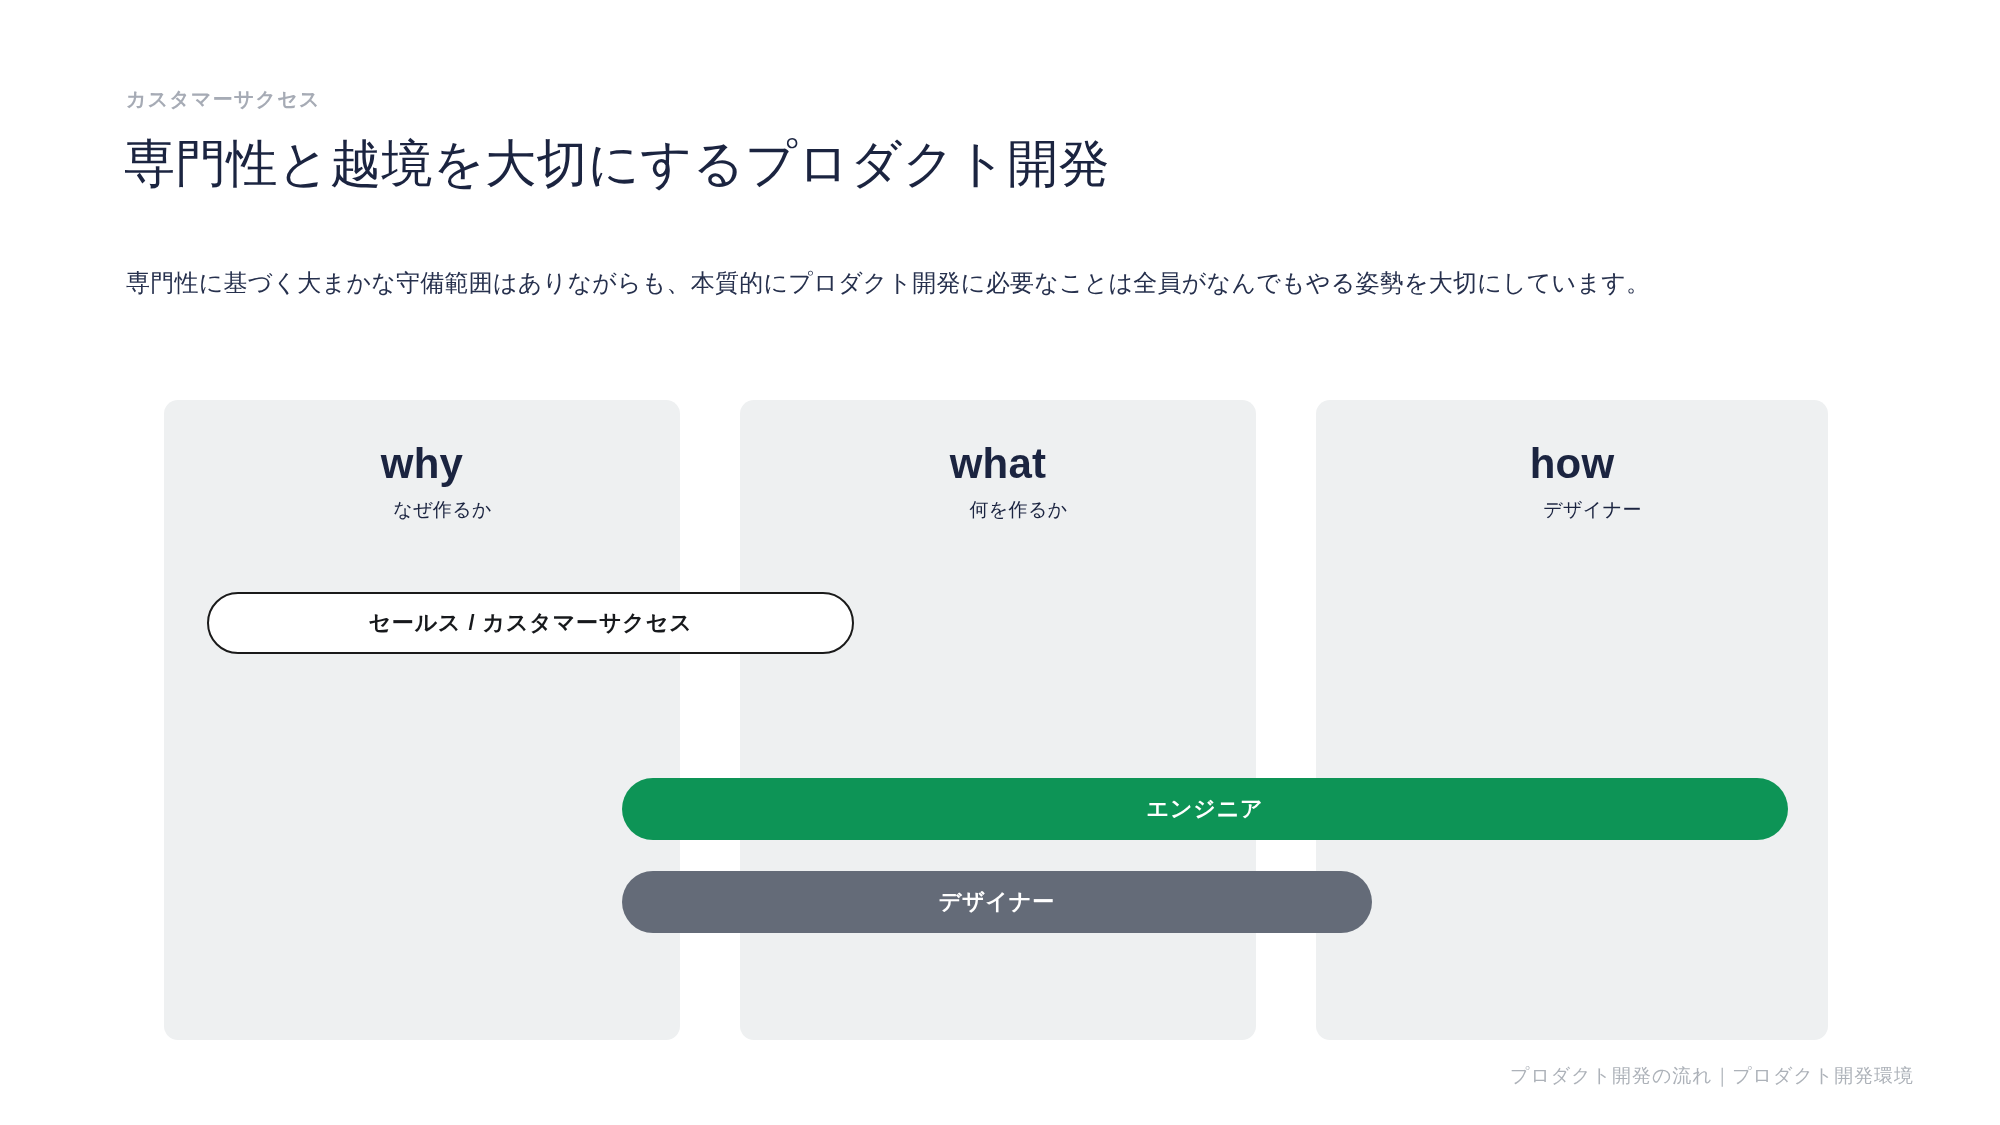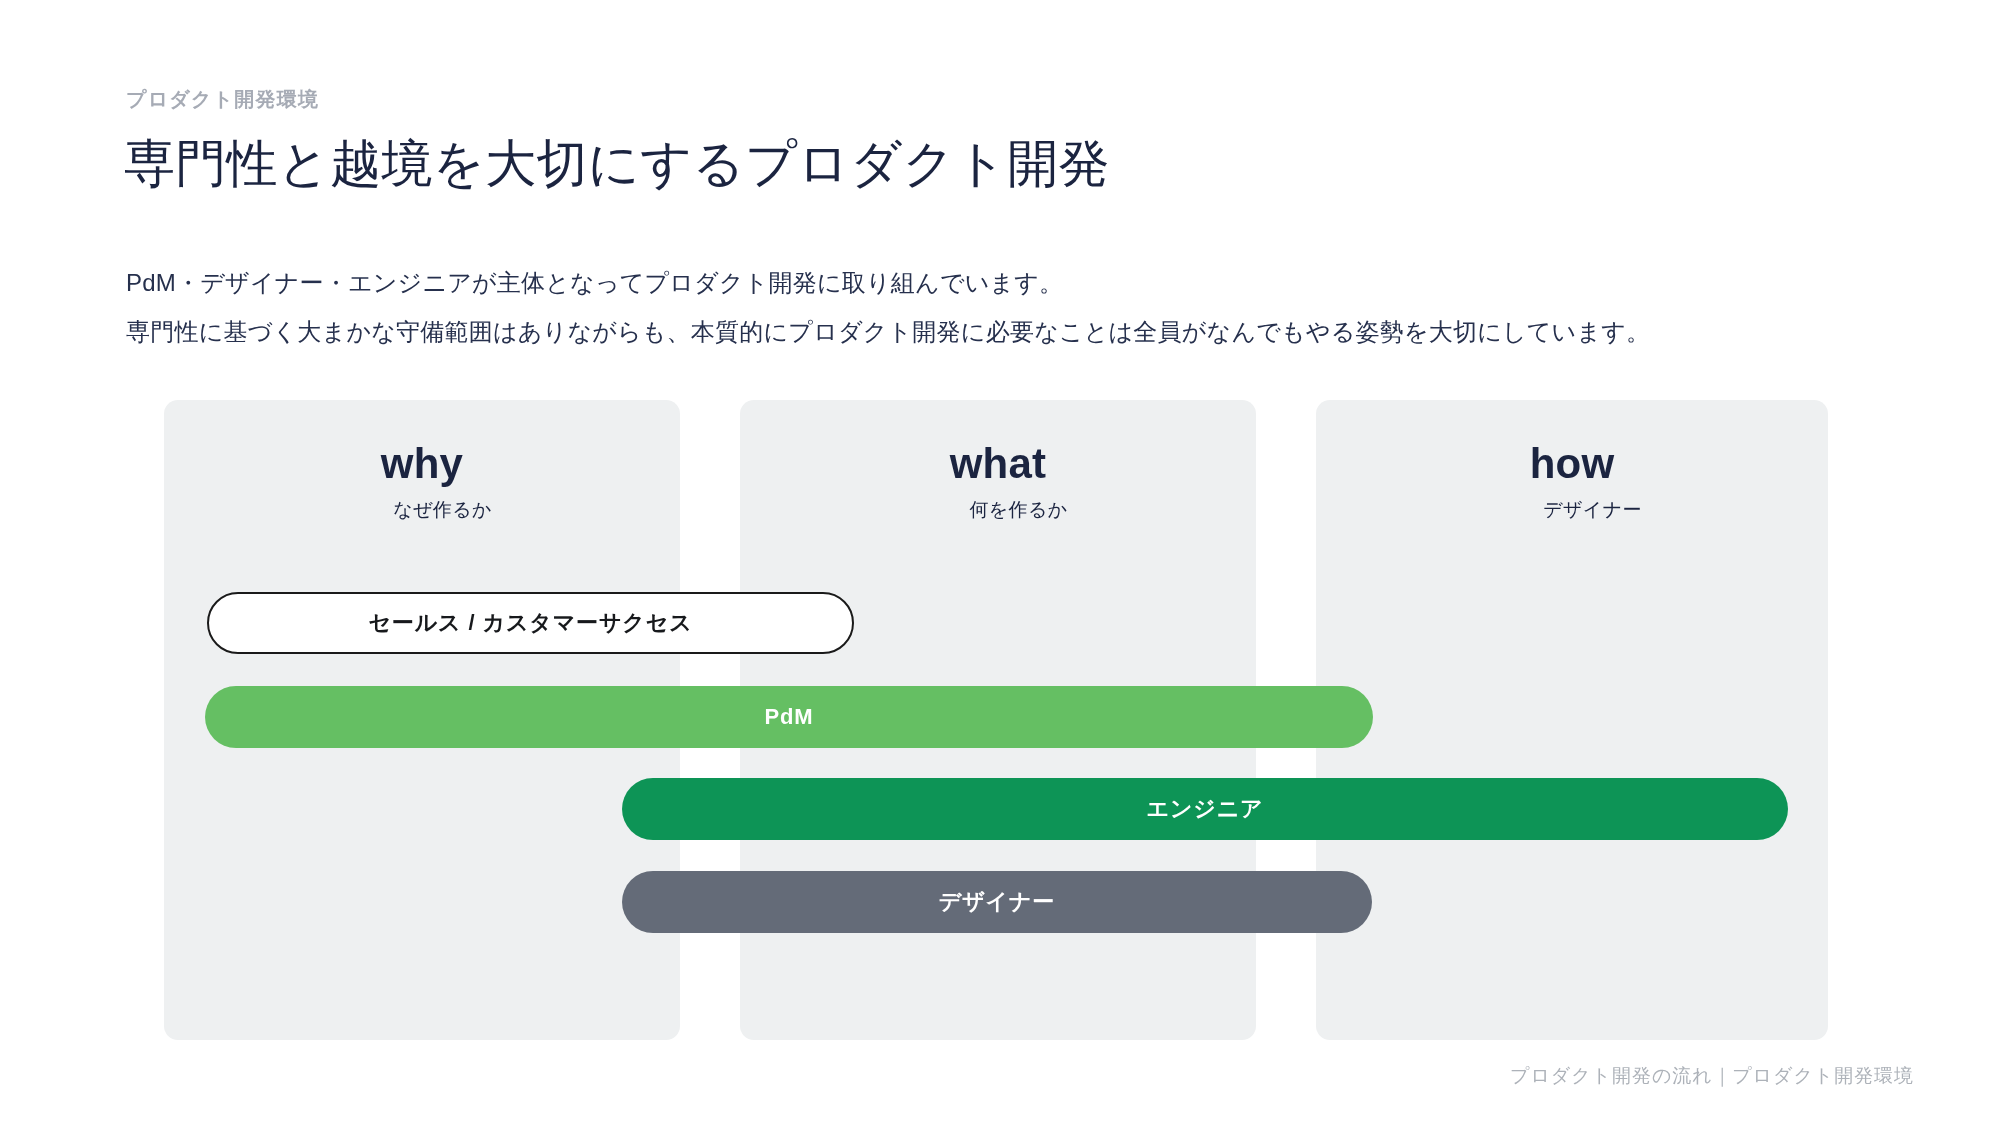--- a/index.html
+++ b/index.html
@@ -165,25 +165,24 @@
     color: #adb2b9;
     letter-spacing: 0.05em;
     white-space: nowrap;
   }
 </style>
 </head>
 <body>
 
 <div class="slide">
 
-  <div class="eyebrow">プロダクト開発環境</div>
+  <div class="eyebrow">カスタマーサクセス</div>
   <div class="title">専門性と越境を大切にするプロダクト開発</div>
 
   <div class="body-block">
-    <span class="body-line">PdM・デザイナー・エンジニアが主体となってプロダクト開発に取り組んでいます。</span>
     <span class="body-line">専門性に基づく大まかな守備範囲はありながらも、本質的にプロダクト開発に必要なことは全員がなんでもやる姿勢を大切にしています。</span>
   </div>
 
   <div class="panels">
 
     <div class="panel p0">
       <div class="panel-head">
         <span class="panel-key">why</span>
         <span class="panel-sub">なぜ作るか</span>
       </div>
@@ -200,20 +199,19 @@
       <div class="panel-head">
         <span class="panel-key">how</span>
         <span class="panel-sub">デザイナー</span>
       </div>
     </div>
 
   </div>
 
   <div class="bars">
     <div class="bar sales">セールス / カスタマーサクセス</div>
-    <div class="bar pdm">PdM</div>
     <div class="bar designer">デザイナー</div>
     <div class="bar engineer">エンジニア</div>
   </div>
 
   <div class="footer">プロダクト開発の流れ｜プロダクト開発環境</div>
 
 </div>
 
 </body></html>

